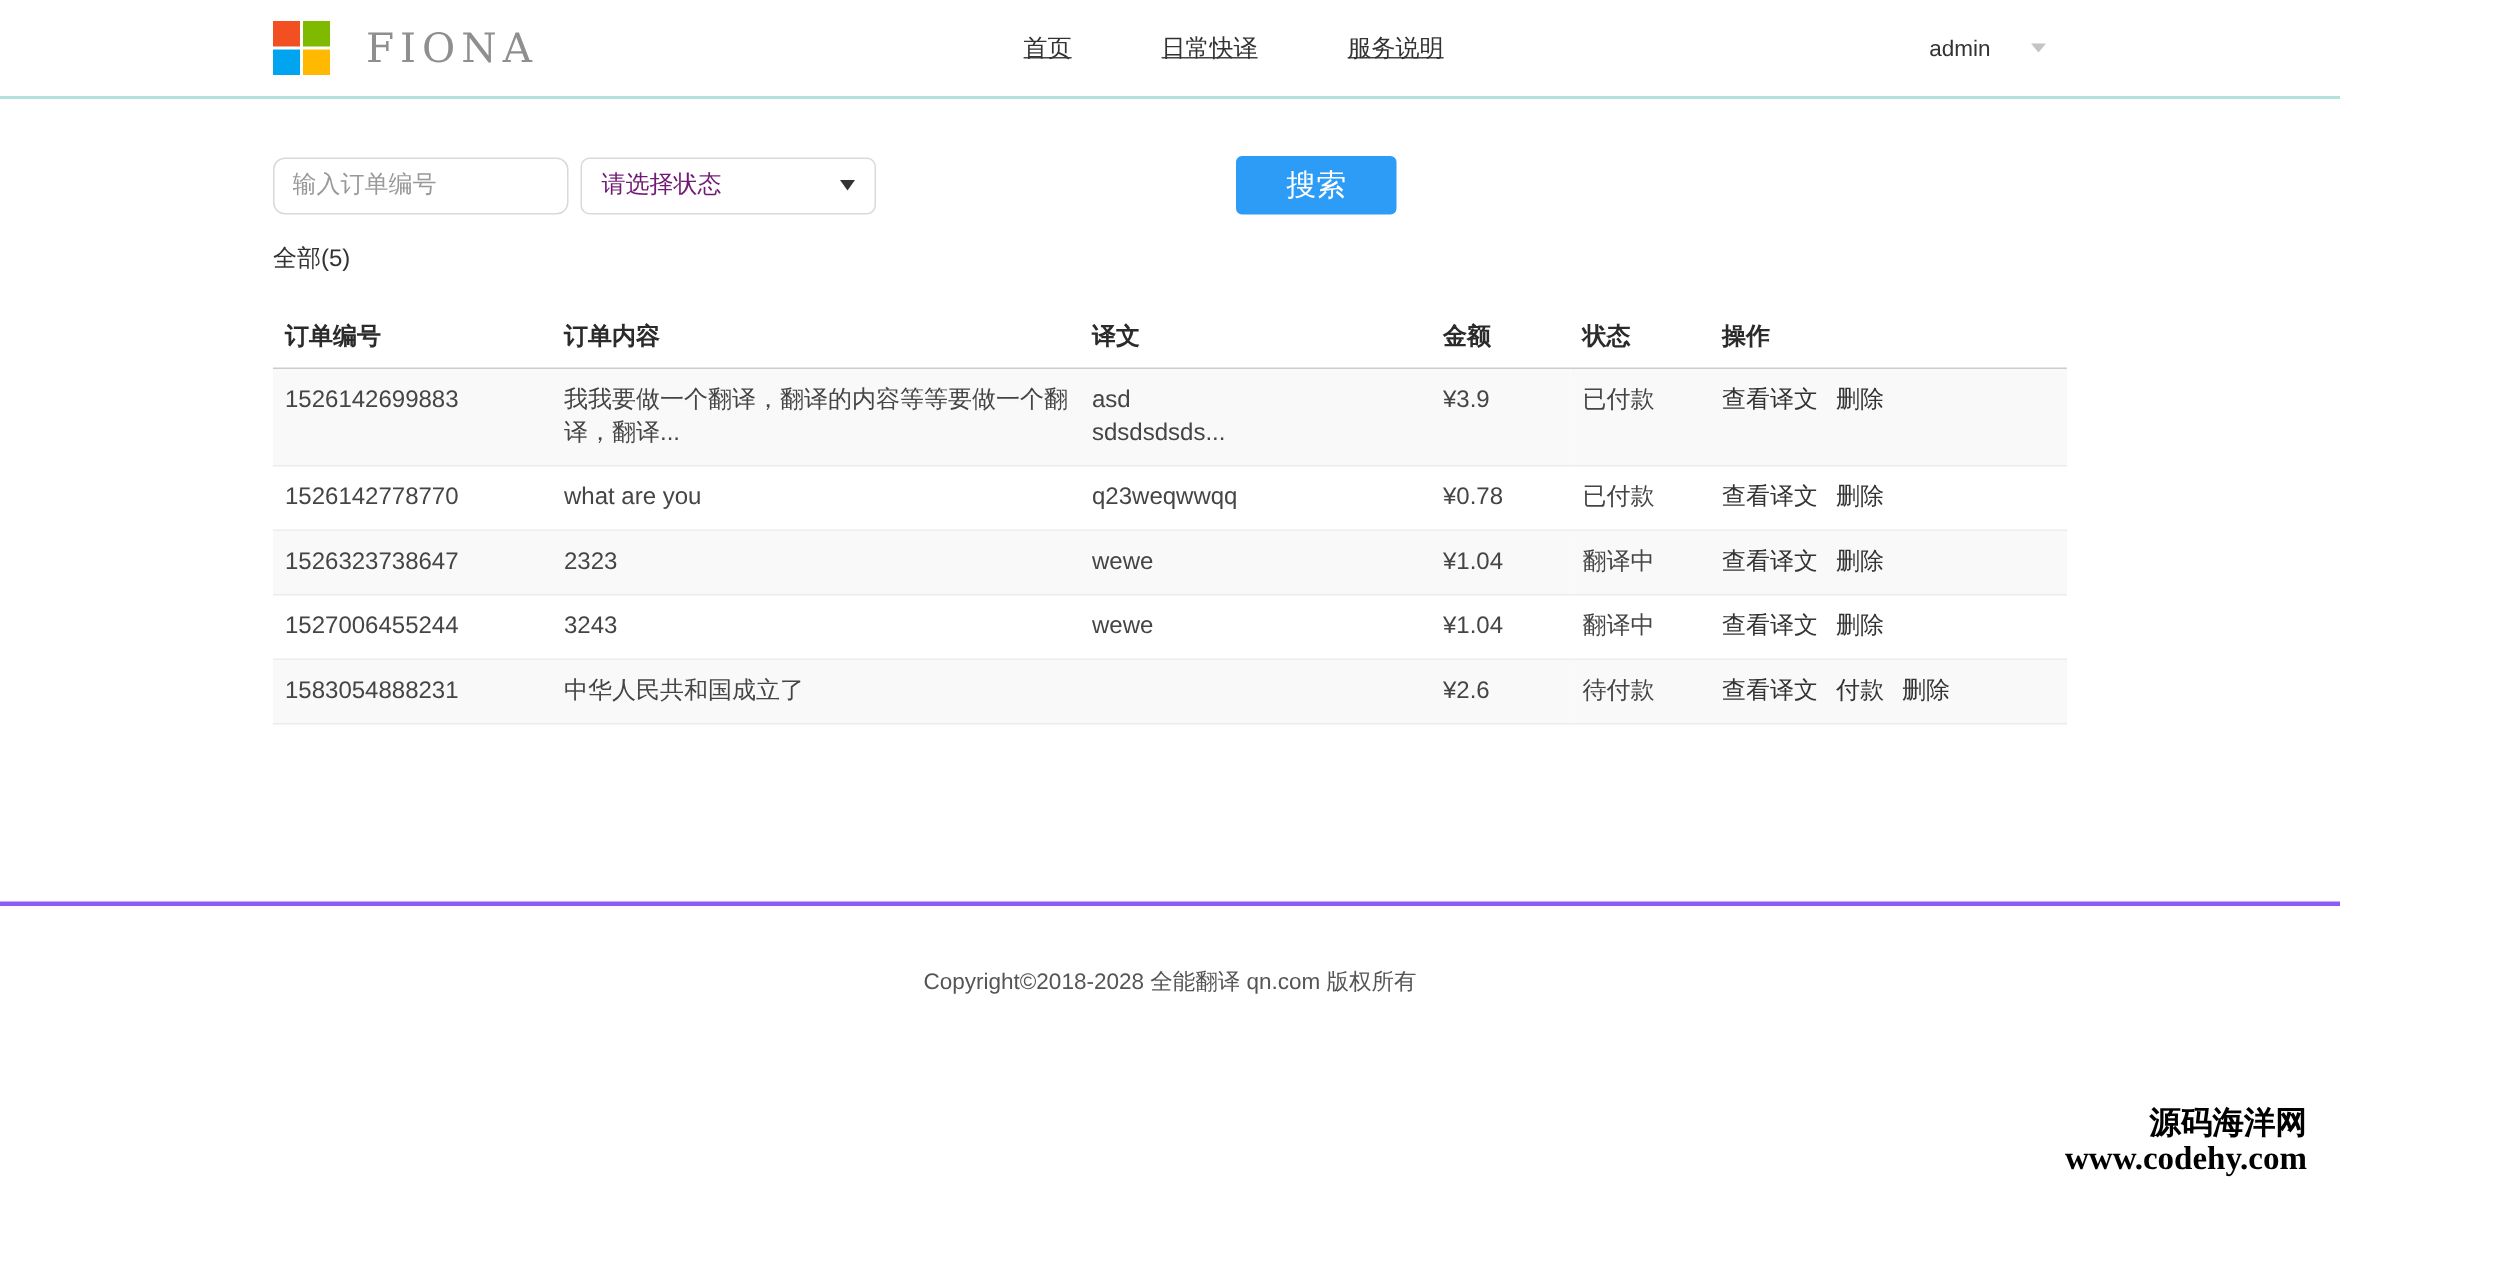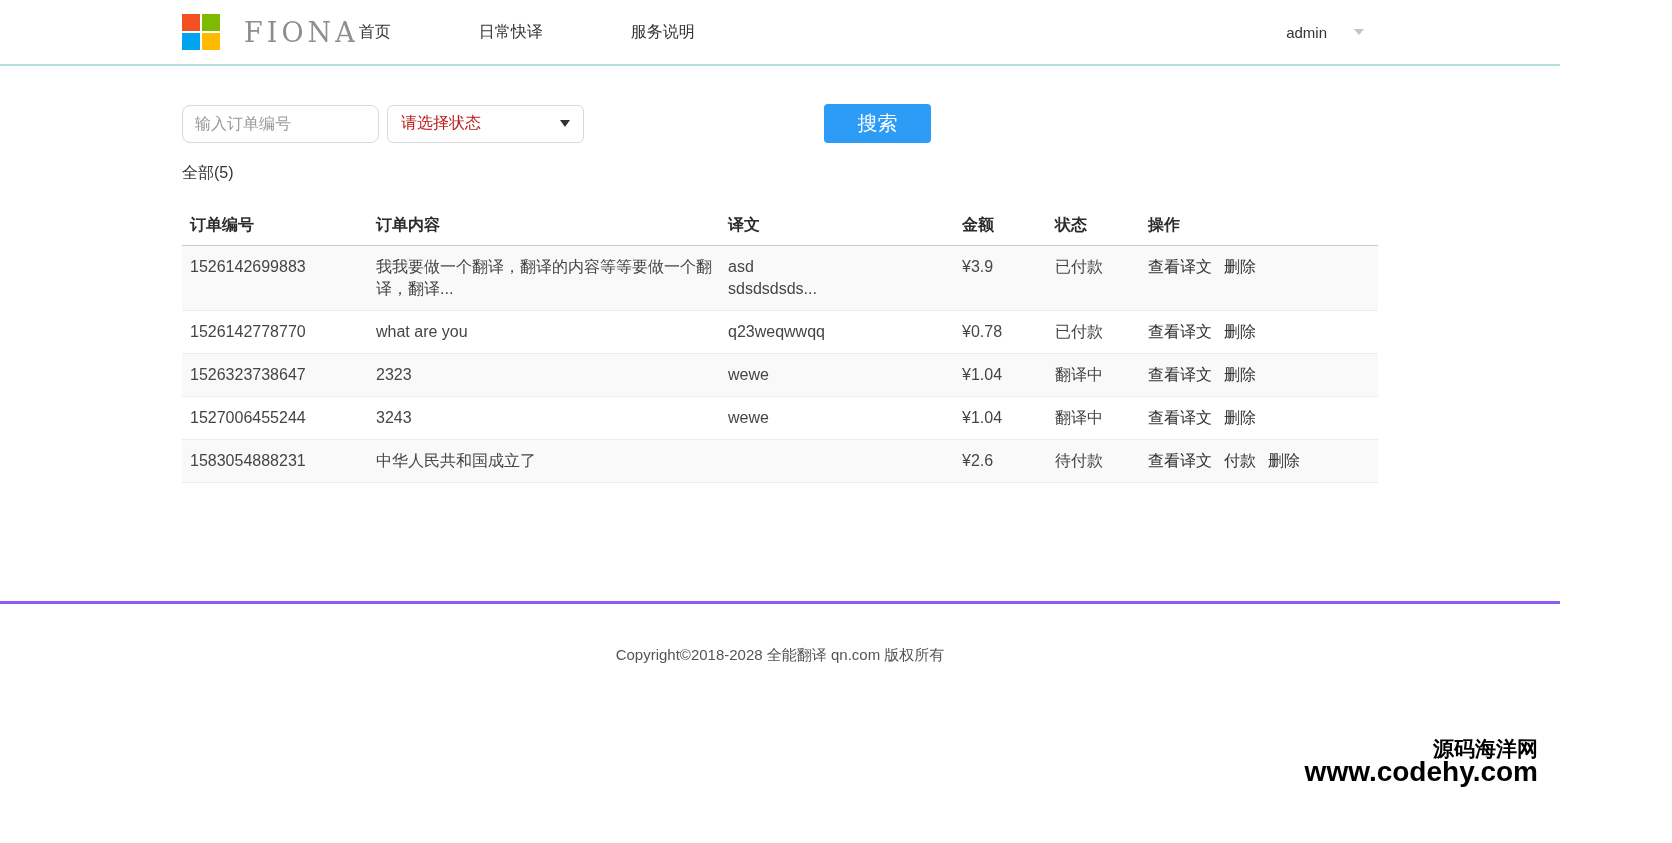--- a/index.html
+++ b/index.html
@@ -20,38 +20,38 @@
   .navbar{height:66px;border-bottom:2px solid var(--navbar-line);background:#fff;}
   .nav-inner{height:100%;display:flex;align-items:center;}
   .logo{display:flex;align-items:center;gap:24px;cursor:pointer;}
   .logo-squares{display:grid;grid-template-columns:18px 18px;grid-template-rows:17px 17px;gap:2px;}
   .sq{width:18px;height:17px;}
   .sq.red{background:var(--logo-red);}
   .sq.green{background:var(--logo-green);}
   .sq.blue{background:var(--logo-blue);}
   .sq.yellow{background:var(--logo-yellow);}
   .brand-name{font-family:"DejaVu Serif","Liberation Serif",serif;font-size:27px;color:#8f8f8f;letter-spacing:4px;}
-  .nav-links{flex:1;display:flex;gap:88px;}
+  .nav-links{flex:1;display:flex;justify-content:center;gap:60px;text-decoration:underline;}
   .nav-link{color:#333;cursor:pointer;}
   .user-box{display:flex;align-items:center;gap:27px;padding-right:14px;cursor:pointer;}
   .user-name{font-size:15px;color:#333;}
   .caret-down{width:0;height:0;border-left:5px solid transparent;border-right:5px solid transparent;border-top:6px solid #c4c4c4;}
 
   
   .search-row{display:flex;align-items:center;margin-top:38px;}
   .order-input{
     width:197px;height:38px;border:1px solid #d9d9d9;border-radius:8px;
     padding:0 12px;font-size:16px;color:#333;outline:none;
     font-family:"Liberation Sans","DejaVu Sans",sans-serif;
   }
   .order-input::placeholder{color:#999;}
   .status-select{
     width:197px;height:38px;border:1px solid #d9d9d9;border-radius:6px;margin-left:8px;
     display:flex;align-items:center;justify-content:space-between;padding:0 13px;
-    color:#b91c1c;cursor:pointer;background:#fff;
+    color:#701a75;cursor:pointer;background:#fff;
   }
   .select-caret{width:0;height:0;border-left:5px solid transparent;border-right:5px solid transparent;border-top:7px solid #333;}
   .search-btn{
     margin-left:240px;width:107px;height:39px;border:none;border-radius:4px;
     background:var(--accent-blue);color:#fff;font-size:20px;cursor:pointer;
     font-family:"Liberation Sans","DejaVu Sans",sans-serif;
   }
 
   
   .summary{margin-top:21px;font-size:16px;color:#333;line-height:18px;}
@@ -71,21 +71,21 @@
   .action-link{color:#333;cursor:pointer;margin-right:12px;text-decoration:none;}
   .action-link:last-child{margin-right:0;}
 
   
   .footer{margin-top:118px;border-top:3px solid #8b5cf6;}
   .footer-text{padding-top:40px;text-align:center;color:#555;font-size:15px;line-height:21px;}
 
   
   .watermark{position:absolute;top:737px;right:134px;text-align:right;color:#000;font-weight:bold;}
   .watermark .wm1{font-size:21px;line-height:23px;}
-  .watermark .wm2{font-size:28px;line-height:23px;}
+  .watermark .wm2{font-size:22px;line-height:23px;font-family:Liberation Serif, serif;}
 </style>
 </head>
 <body>
 
 <div class="wrap">
 
   <header class="navbar">
     <div class="container nav-inner">
       <div class="logo">
         <span class="logo-squares">

